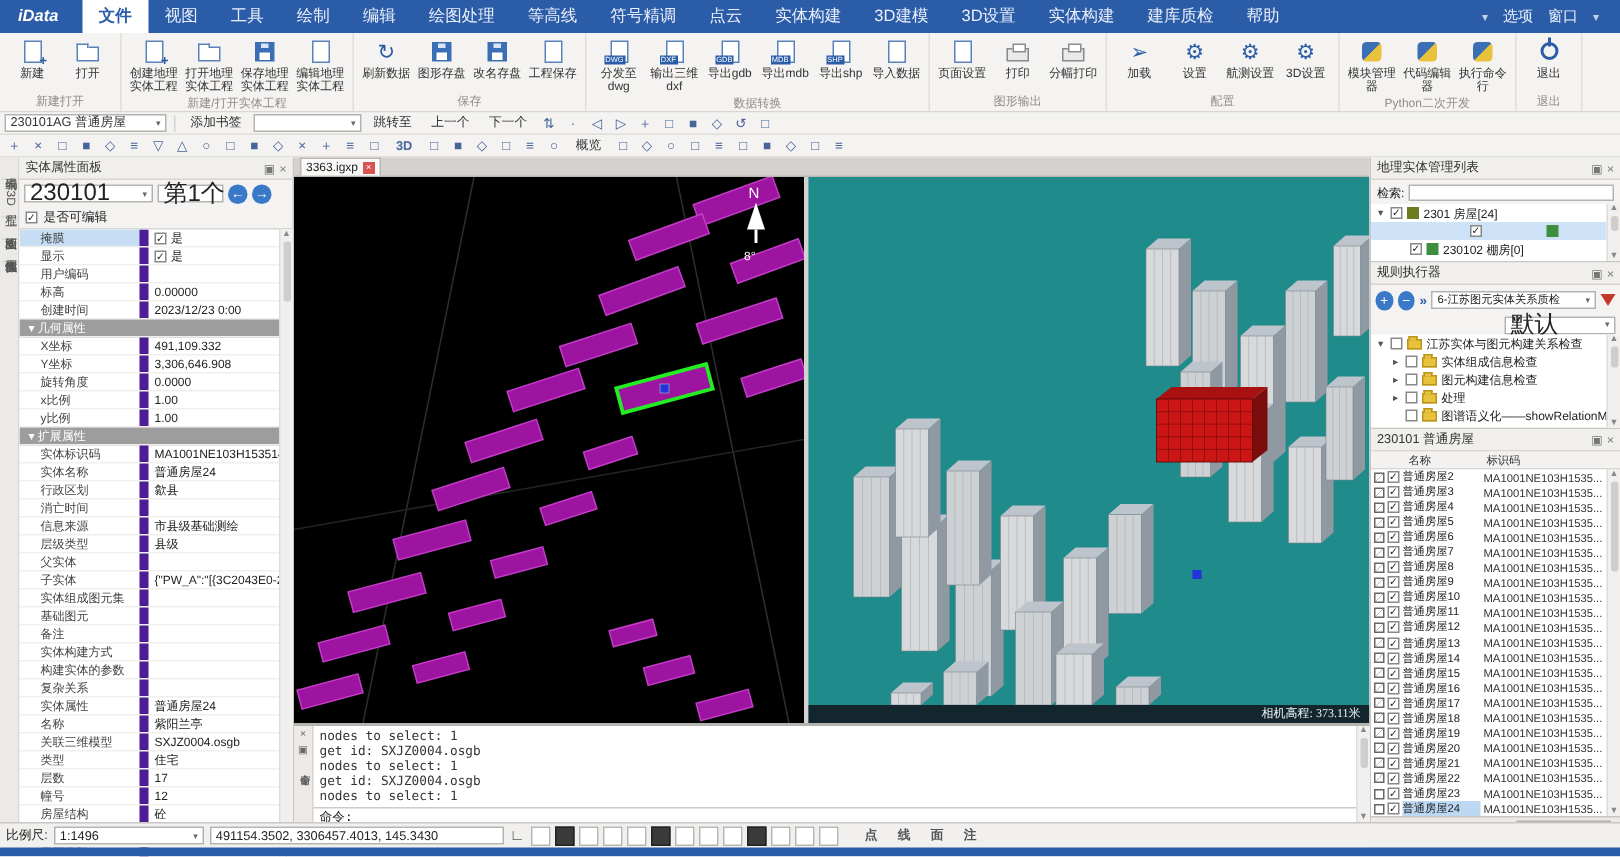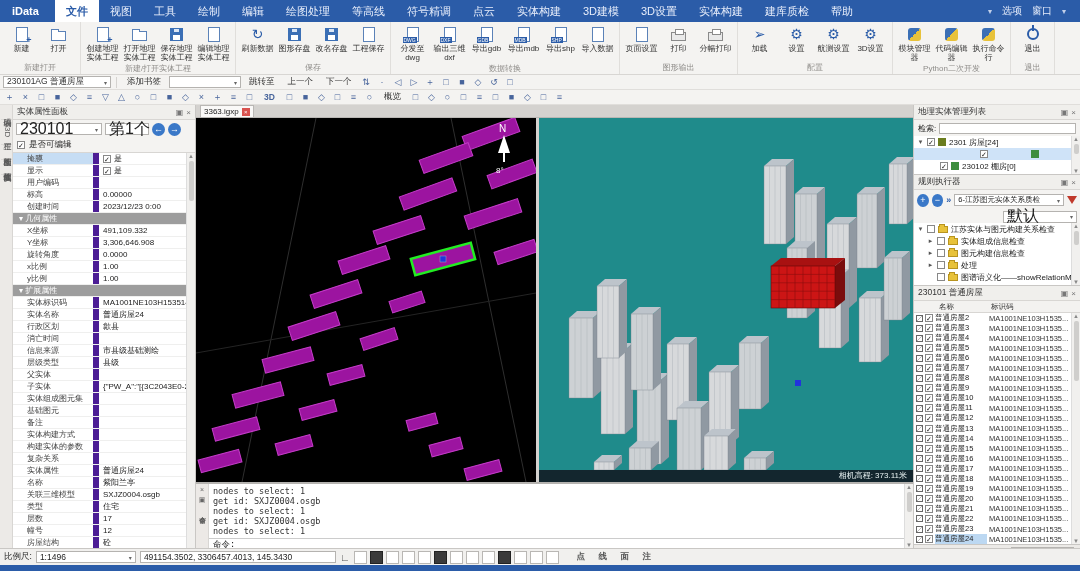--- a/index.html
+++ b/index.html
@@ -2,21 +2,21 @@
 <html><head>
 <meta charset="utf-8">
 <style>
 *{margin:0;padding:0;box-sizing:border-box;}
 html,body{width:1080px;height:571px;overflow:hidden;}
 body{font-family:"Liberation Sans","DejaVu Sans",sans-serif;background:#f3f2f0;color:#222;}
 .app{position:relative;width:1080px;height:571px;background:#f3f2f0;overflow:hidden;}
 
 
 .titlebar{position:absolute;left:0;top:0;width:1080px;height:22px;background:#2b5ca8;display:flex;align-items:center;color:#e8eefb;}
-.app-name{font-size:11px;font-weight:bold;padding:0 16px 0 12px;color:#fff;}
+.app-name{font-size:11px;font-weight:bold;padding:0 16px 0 12px;color:#fff;font-style:italic;}
 .menu-item{font-size:11px;height:22px;line-height:22px;padding:0 11px;cursor:default;}
 .menu-item.active{background:#fff;color:#2b5ca8;font-weight:bold;}
 .titlebar-right{margin-left:auto;display:flex;align-items:center;gap:10px;font-size:10px;padding-right:14px;}
 .titlebar-right .caret{font-size:8px;opacity:.8;}
 
 
 .ribbon{position:absolute;left:0;top:22px;width:1080px;height:53px;background:#f4f3f1;border-bottom:1px solid #d8d6d3;display:flex;}
 .rgroup{display:flex;flex-direction:column;border-right:1px solid #e0dedb;padding:2px 3px 0;}
 .ritems{display:flex;flex:1;align-items:flex-start;}
 .ritem{width:37px;display:flex;flex-direction:column;align-items:center;text-align:center;font-size:8px;line-height:1.1;color:#333;padding-top:1px;}
@@ -68,21 +68,21 @@
 .prow.section{background:#9d9d9d;color:#fff;padding-left:6px;font-size:8px;}
 .vscroll{width:9px;background:#f1f0ee;border-left:1px solid #ddd;display:flex;flex-direction:column;align-items:center;font-size:6px;color:#888;flex:0 0 auto;}
 .vthumb{width:5px;background:#cfcecc;border-radius:2px;flex:0 0 40px;margin-top:2px;}
 
 
 .tabstrip{position:absolute;left:196px;top:105px;width:717px;height:13px;background:#d4d2cf;border-bottom:1px solid #b9b7b4;display:flex;align-items:flex-end;}
 .doc-tab{background:#faf9f8;border:1px solid #b9b7b4;border-bottom:none;height:12px;display:flex;align-items:center;font-size:8px;padding:0 3px;gap:3px;margin-left:4px;}
 .tab-close{width:8px;height:8px;background:#d9534f;color:#fff;font-size:6px;line-height:8px;text-align:center;}
 .map2d{position:absolute;left:196px;top:118px;width:340px;height:364px;background:#000;}
 .splitter{position:absolute;left:536px;top:118px;width:3px;height:364px;background:#d4d2cf;}
-.view3d{position:absolute;left:539px;top:118px;width:374px;height:364px;background:#1f8b8b;}
+.view3d{position:absolute;left:539px;top:118px;width:374px;height:364px;background:#1f8b8b;font-family:Liberation Serif, serif;}
 .v3d-bar{position:absolute;left:0;bottom:0;width:100%;height:12px;background:#13262e;color:#e8f2f2;font-size:8px;line-height:12px;text-align:right;padding-right:6px;}
 
 
 .rcol{position:absolute;left:913px;top:105px;width:167px;height:460px;background:#f4f3f1;border-left:1px solid #c9c7c4;display:flex;flex-direction:column;}
 .rpanel{display:flex;flex-direction:column;border-bottom:1px solid #c9c7c4;}
 .searchrow{height:16px;display:flex;align-items:center;gap:3px;font-size:8px;padding:0 4px;flex:0 0 auto;}
 .searchrow input{flex:1;height:11px;border:1px solid #b5b3b0;font-size:8px;padding:0 2px;background:#fff;}
 .treebox{background:#fff;display:flex;}
 .treerows{flex:1;overflow:hidden;}
 .trow{height:12px;display:flex;align-items:center;gap:3px;font-size:8px;white-space:nowrap;overflow:hidden;padding-left:3px;}

